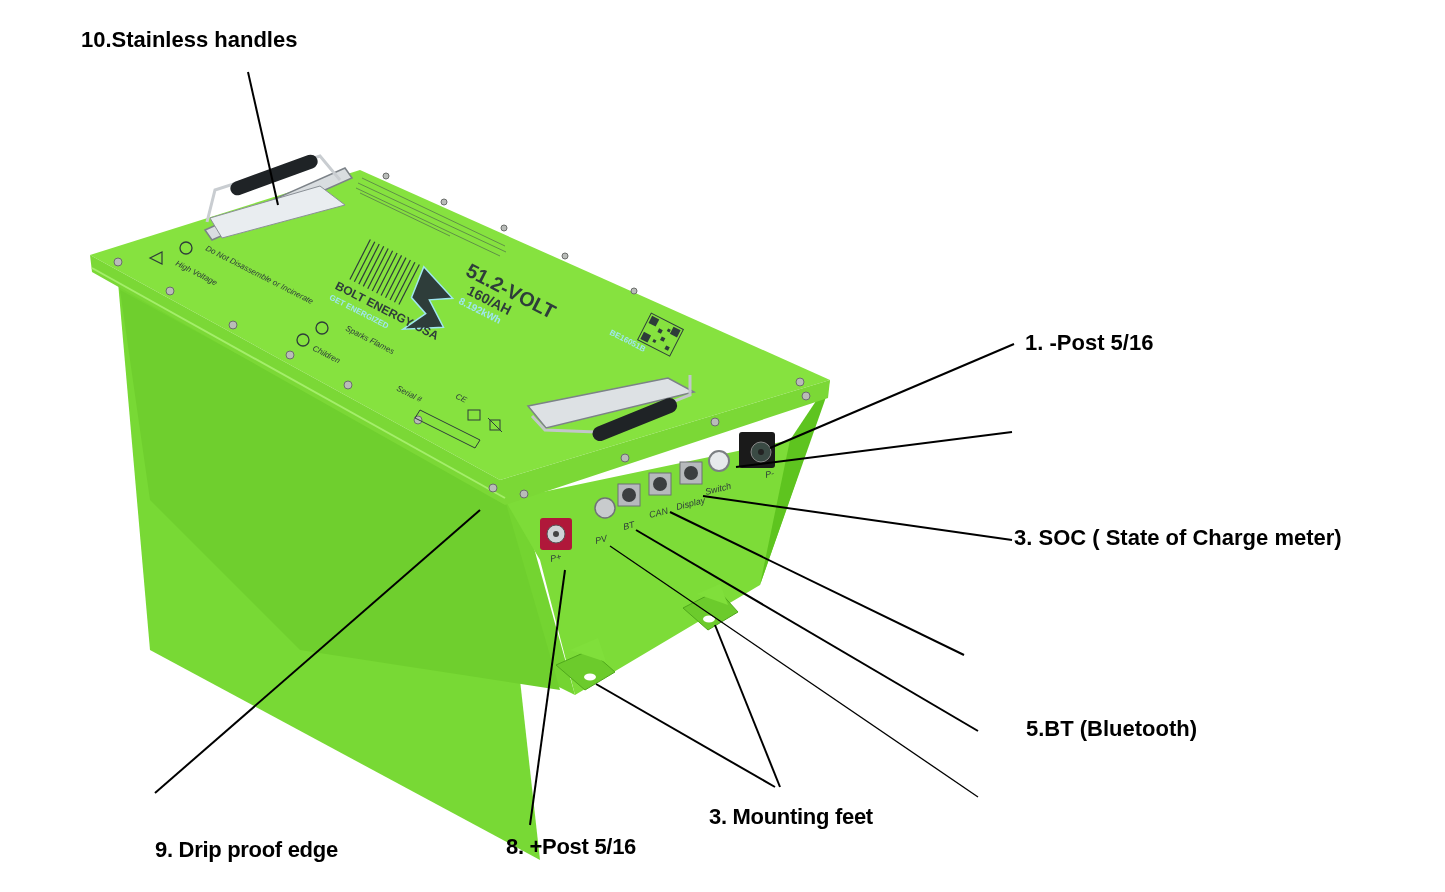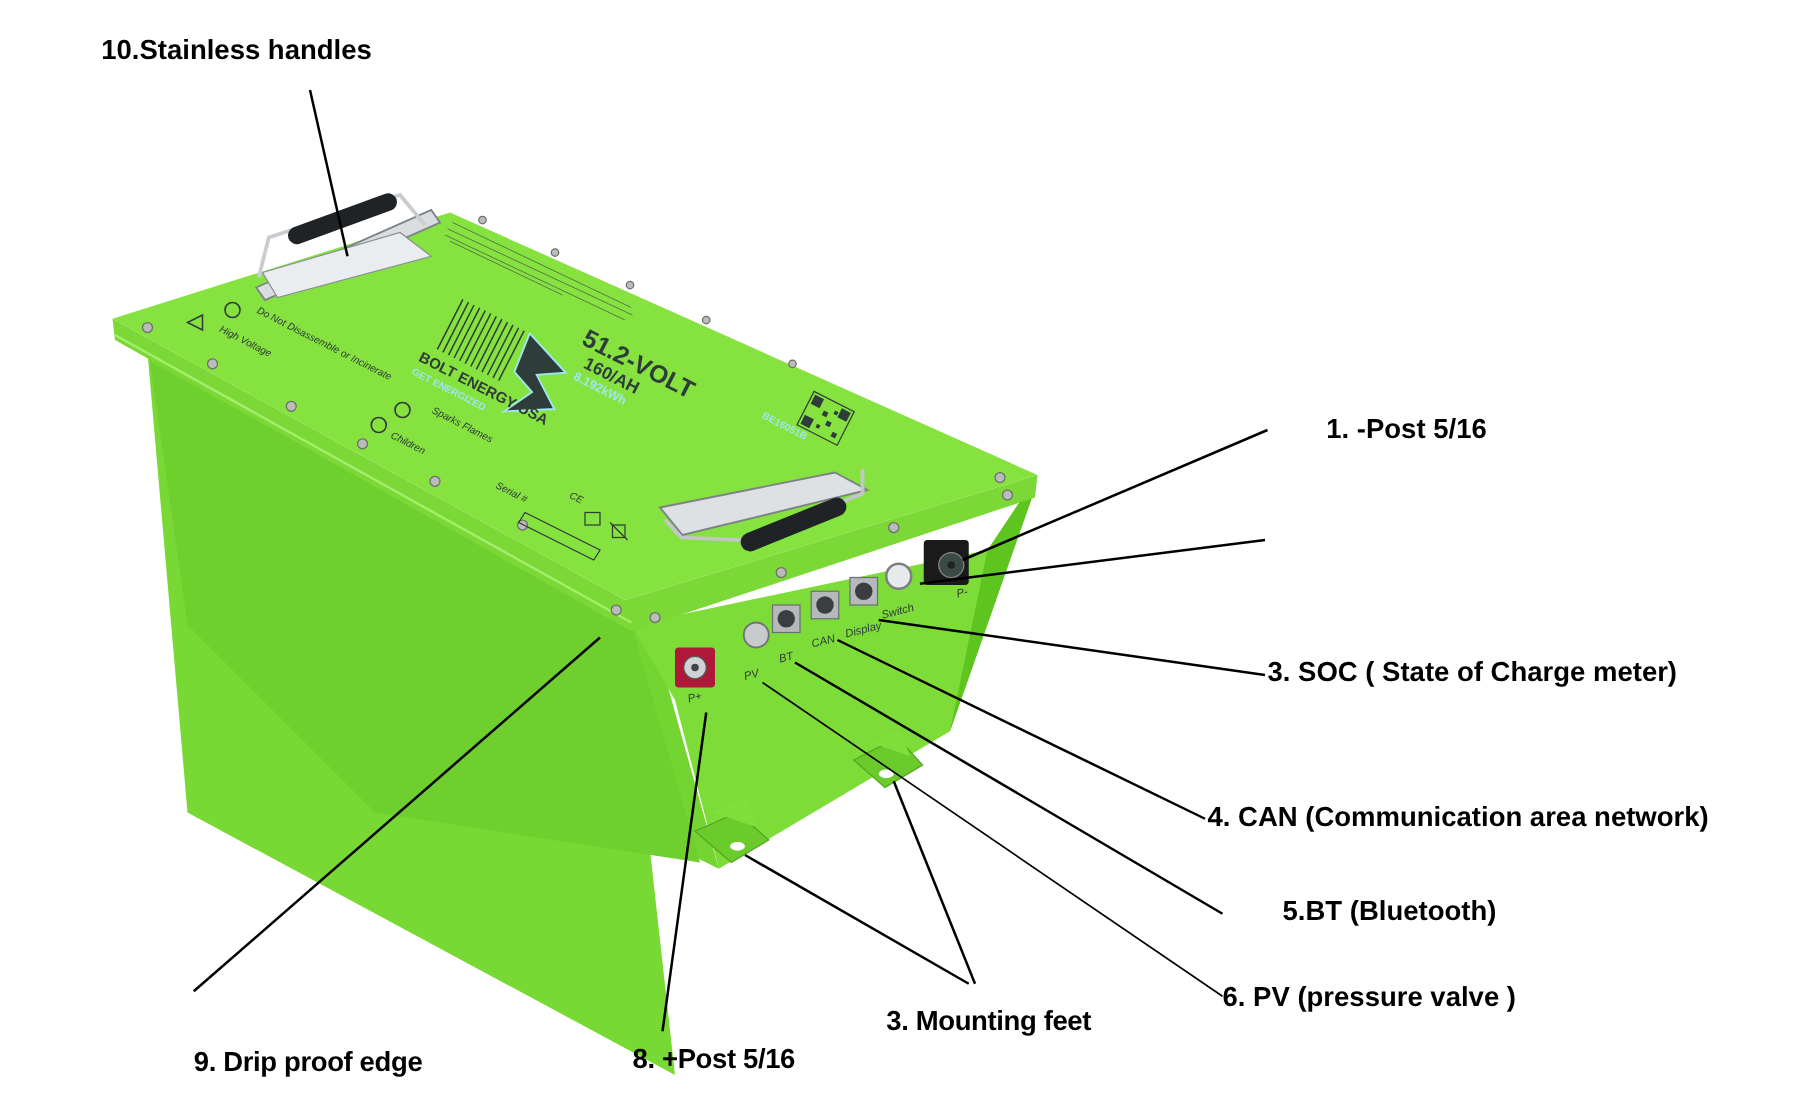--- a/index.html
+++ b/index.html
@@ -190,21 +190,19 @@
       <line x1="978" y1="797" x2="610" y2="546" stroke-width="1.3"></line>
       <line x1="775" y1="787" x2="596" y2="684"></line>
       <line x1="780" y1="787" x2="715" y2="625"></line>
       <line x1="530" y1="825" x2="565" y2="570"></line>
       <line x1="155" y1="793" x2="480" y2="510"></line>
     </g>
   </svg>
 
   
   <div class="callout" style="left:81px; top:29px;text-align:center;">10.Stainless handles</div>
-  <div class="callout" style="left:1025px; top:332px;margin-left:36px;">1. -Post 5/16</div>
+  <div class="callout" style="left:1025px; top:332px;">1. -Post 5/16</div>
   <div class="callout" style="left:1014px; top:527px;">3. SOC ( State of Charge meter)</div>
-  <div class="callout" style="left:966px; top:643px;">4. CAN (Communication area network)</div>
   <div class="callout" style="left:1026px; top:718px;">5.BT (Bluetooth)</div>
-  <div class="callout" style="left:978px; top:787px;">6. PV (pressure valve )</div>
   <div class="callout condensed" style="left:709px; top:806px;">3. Mounting feet</div>
   <div class="callout condensed" style="left:506px; top:836px;">8. +Post 5/16</div>
   <div class="callout condensed" style="left:155px; top:799px;margin-top:40px;">9. Drip proof edge</div>
 </div>
 
 </body></html>

